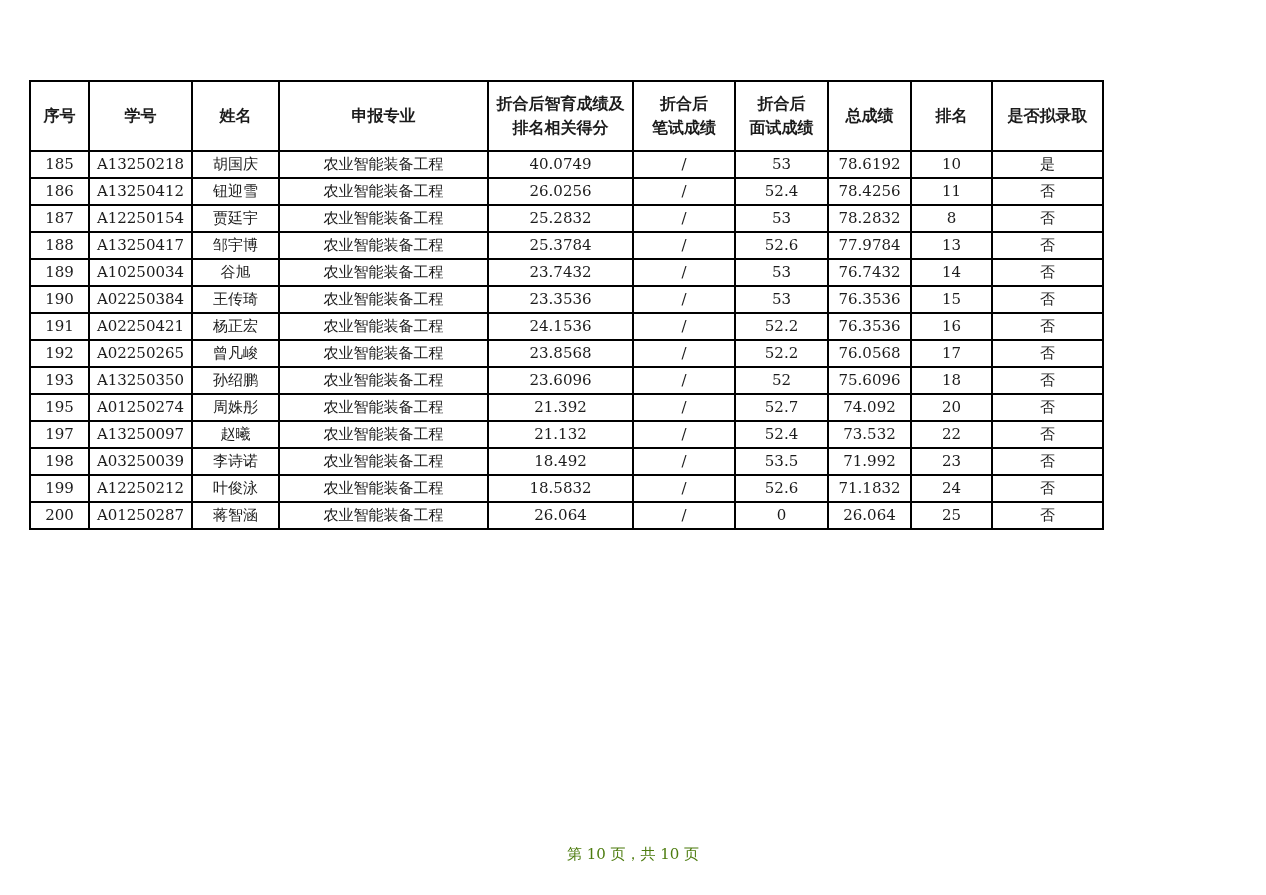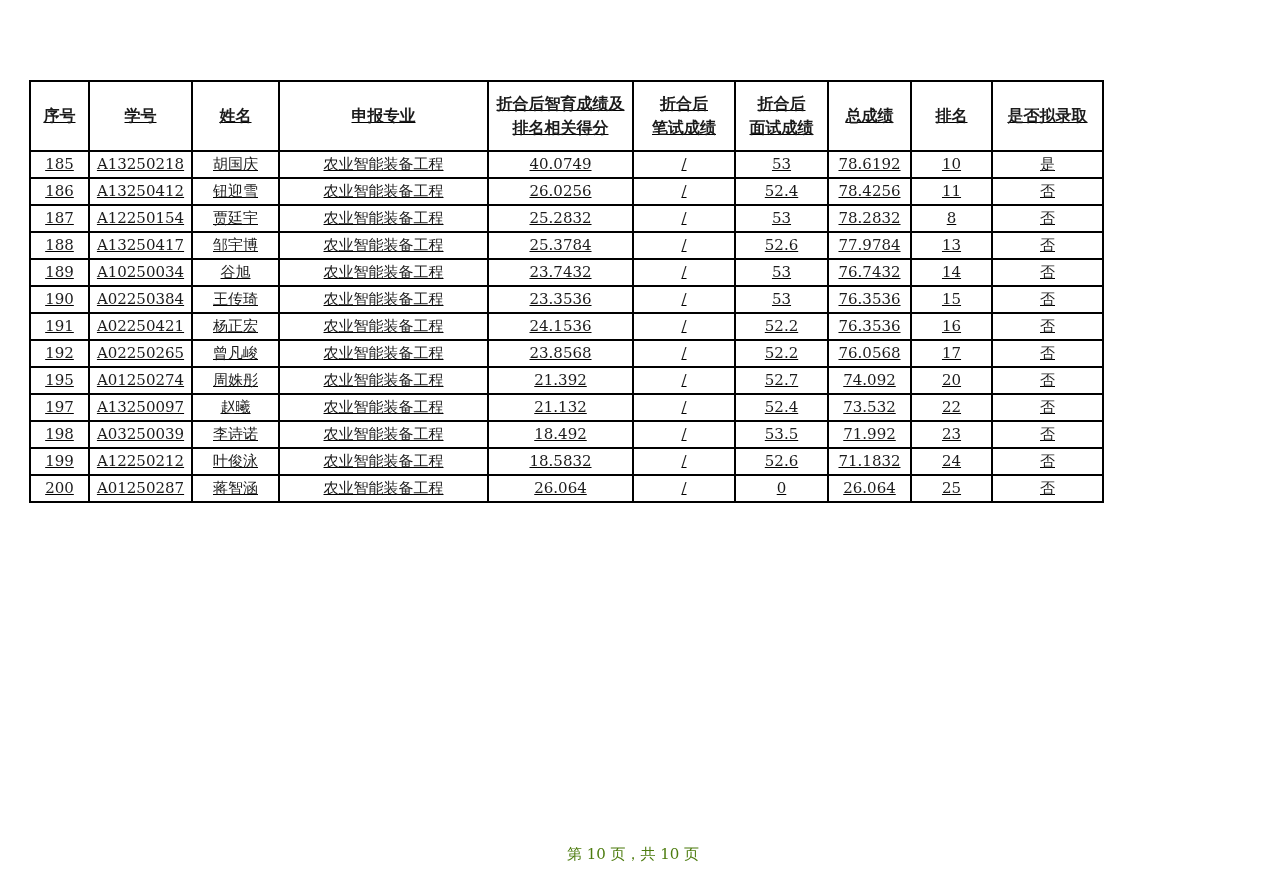--- a/index.html
+++ b/index.html
@@ -18,21 +18,20 @@
     height: 895px;
     background: #ffffff;
   }
   table.score-table {
     position: absolute;
     left: 29px;
     top: 80px;
     border-collapse: collapse;
     table-layout: fixed;
     border: 2px solid #d946ef;
-    text-decoration: underline;
   }
   table.score-table th,
   table.score-table td {
     border: 2px solid #000000;
     padding: 0 2px;
     text-align: center;
     vertical-align: middle;
     color: #1b1b1b;
     overflow: hidden;
   }
@@ -186,20 +185,32 @@
           <td>曾凡峻</td>
           <td>农业智能装备工程</td>
           <td>23.8568</td>
           <td>/</td>
           <td>52.2</td>
           <td>76.0568</td>
           <td>17</td>
           <td>否</td>
         </tr>
         <tr>
+          <td>193</td>
+          <td>A13250350</td>
+          <td>孙绍鹏</td>
+          <td>农业智能装备工程</td>
+          <td>23.6096</td>
+          <td>/</td>
+          <td>52</td>
+          <td>75.6096</td>
+          <td>18</td>
+          <td>否</td>
+        </tr>
+        <tr>
           <td>195</td>
           <td>A01250274</td>
           <td>周姝彤</td>
           <td>农业智能装备工程</td>
           <td>21.392</td>
           <td>/</td>
           <td>52.7</td>
           <td>74.092</td>
           <td>20</td>
           <td>否</td>

